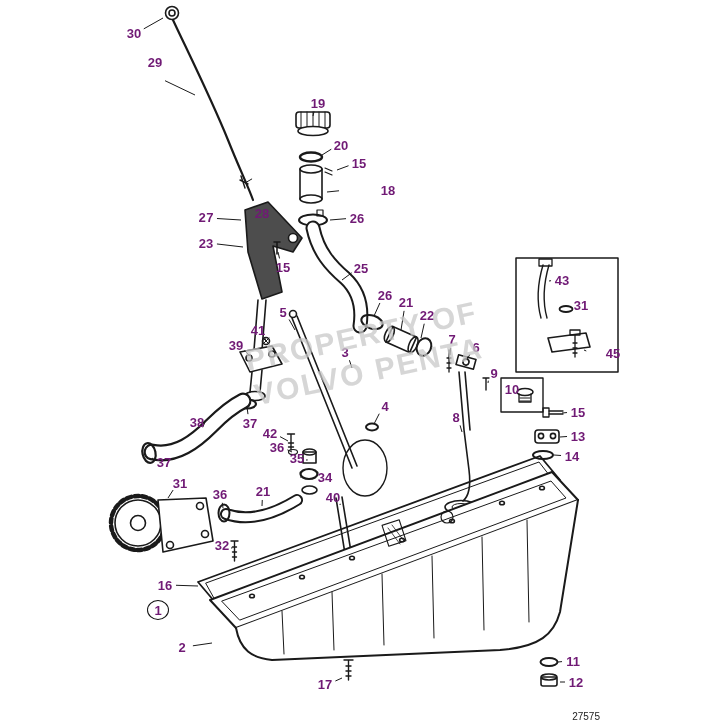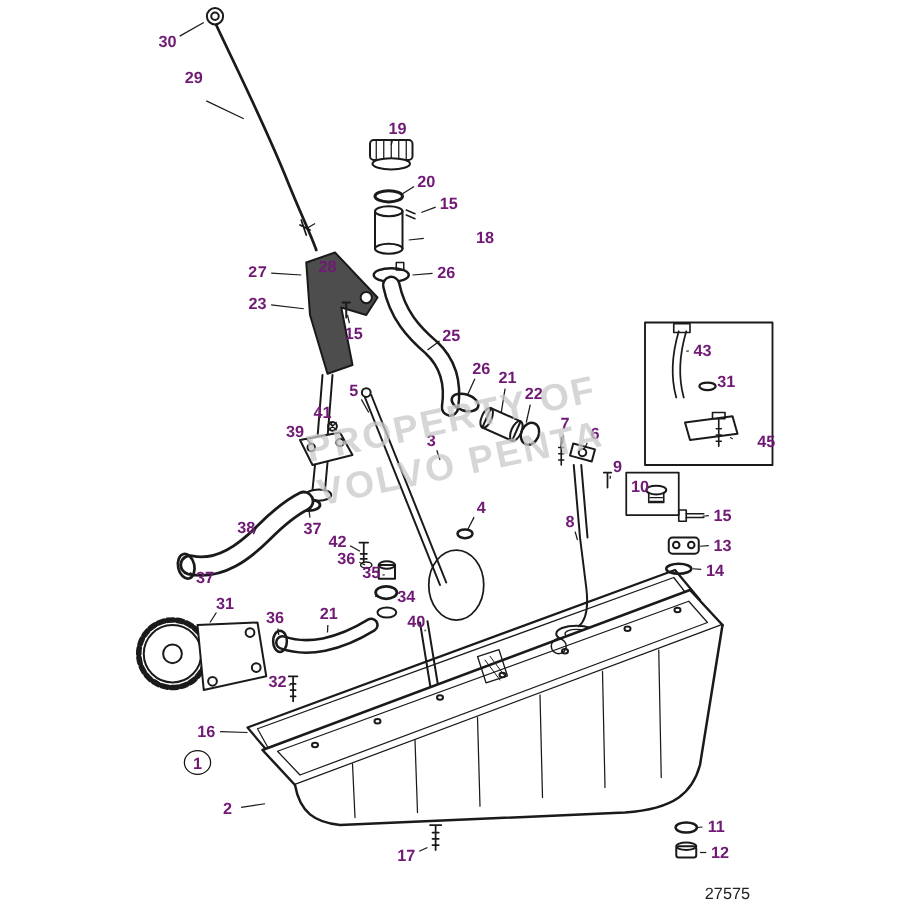--- a/index.html
+++ b/index.html
@@ -19,21 +19,21 @@
     width:18px;height:18px;display:flex;align-items:center;justify-content:center;
     background:#fff;
   }
   .watermark{
     position:absolute;left:245px;top:318px;width:240px;
     transform:rotate(-12deg);color:#c9c9c9;opacity:.75;
     font-weight:bold;font-size:30px;letter-spacing:2px;text-align:center;
     line-height:1.2;pointer-events:none;
   }
   .diagram-number{
-    position:absolute;right:128px;bottom:6px;font-size:13px;color:#222;margin-top:24px;
+    position:absolute;right:128px;bottom:6px;font-size:10px;color:#222;margin-top:24px;
   }
 </style>
 </head>
 <body>
 
 <div class="stage">
 
   <svg class="art" width="728" height="728" viewBox="0 0 728 728" fill="none" stroke="#1a1a1a" stroke-width="1.6" stroke-linecap="round" stroke-linejoin="round">
 
     <g>

